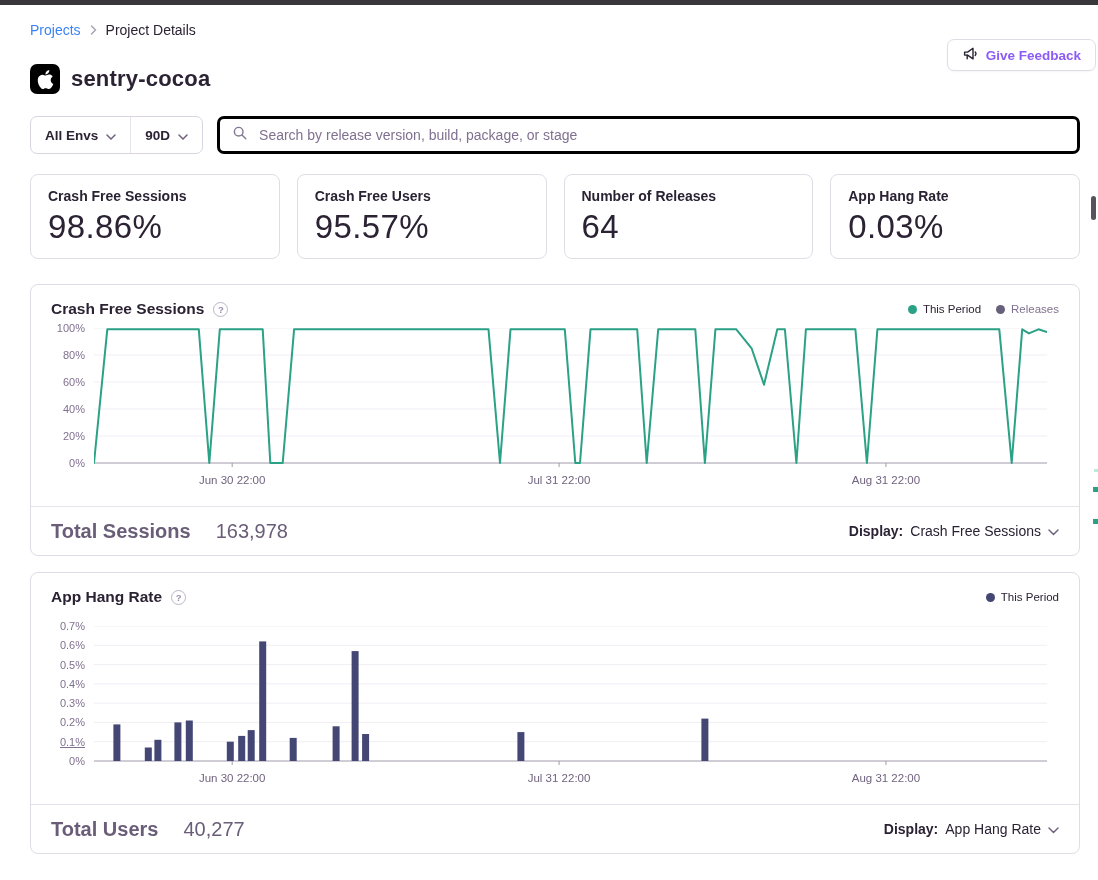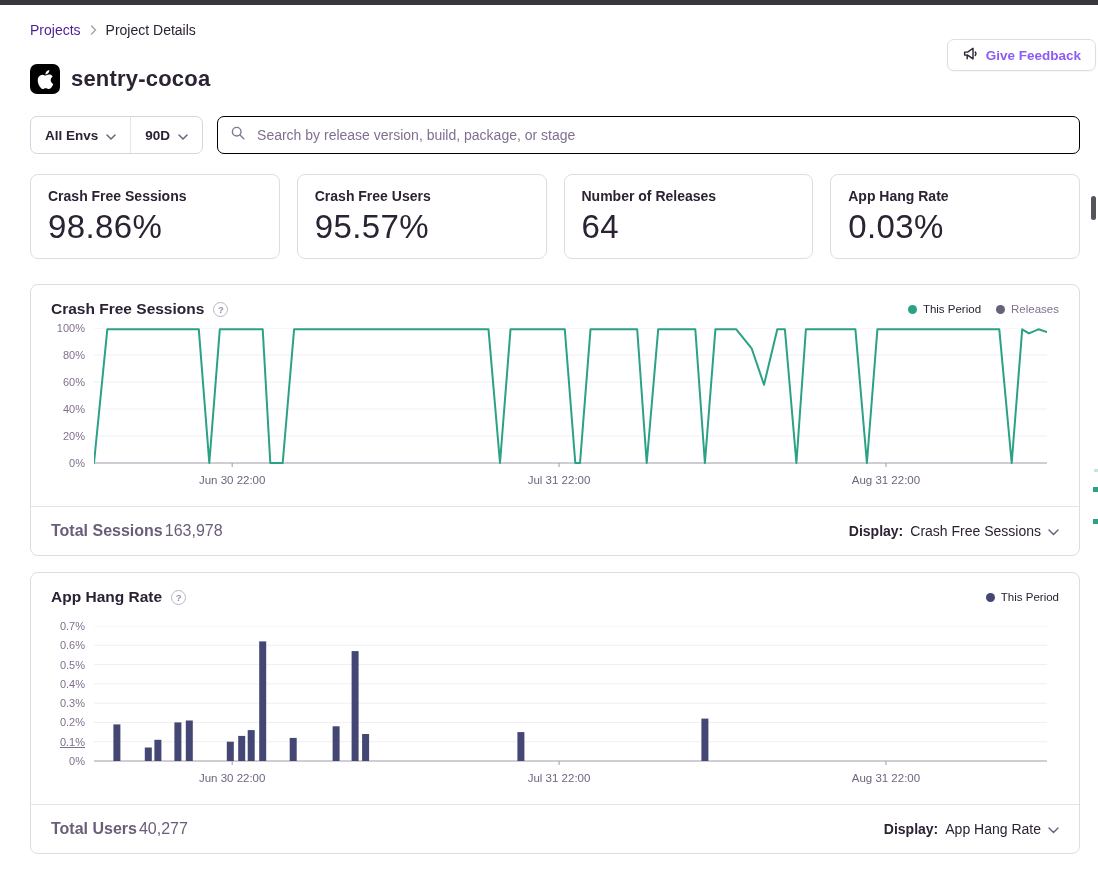--- a/index.html
+++ b/index.html
@@ -7,37 +7,37 @@
   body {
     width:1098px; height:880px; overflow:hidden; background:#ffffff;
     font-family:"Liberation Sans", sans-serif; color:#2b2233; position:relative;
   }
   .topbar { height:5px; background:#3a373c; width:100%; }
   .content { position:relative; padding:0 18px 0 30px; }
 
   
   .row1 { margin-top:17px; height:34px; }
   .breadcrumb { display:flex; align-items:center; gap:9px; font-size:14px; margin-top:6px; }
-  .bc-link { color:#4c1d95; cursor:pointer; }
+  .bc-link { color:#3b82f6; cursor:pointer; }
   .bc-current { color:#2b2233; }
 
   .feedback-btn { position:absolute; top:17px; right:2px; display:flex; align-items:center; gap:8px;
     border:1px solid #e0dce5; border-radius:7px; background:#fff; height:32px; padding:0 14px;
     font-size:13.5px; font-weight:700; color:#8b5cf6; box-shadow:0 1px 2px rgba(43,34,51,.04); cursor:pointer; }
 
   .title-row { display:flex; align-items:center; gap:11px; margin-top:8px; }
   .platform-tile { width:30px; height:30px; background:#000; border-radius:7px; display:flex; align-items:center; justify-content:center; }
   .project-title { font-size:22px; font-weight:700; letter-spacing:.2px; }
 
   
   .filter-row { display:flex; gap:14px; margin-top:22px; }
   .selector { display:flex; align-items:stretch; border:1px solid #d9d4e0; border-radius:7px; height:38px; background:#fff; font-weight:700; font-size:13.5px; cursor:pointer; }
   .selector .seg { display:flex; align-items:center; gap:8px; padding:0 14px; }
   .selector .vdiv { width:1px; background:#e7e2ec; margin:0; }
-  .search-box { flex:1; display:flex; align-items:center; gap:9px; border:1px solid #000000; border-radius:7px; height:38px; padding:0 12px; background:#fff; }
+  .search-box { flex:1; display:flex; align-items:center; gap:9px; border:3px solid #000000; border-radius:7px; height:38px; padding:0 12px; background:#fff; }
   .search-box input { border:0; outline:0; flex:1; font-size:14px; color:#2b2233; font-family:inherit; background:transparent; }
   .search-box input::placeholder { color:#80708f; }
 
   
   .cards-row { display:flex; gap:17px; margin-top:20px; }
   .score-card { flex:1; border:1px solid #e0dce5; border-radius:8px; padding:13px 17px 12px; background:#fff; }
   .score-label { font-size:14px; font-weight:700; color:#2b2233; }
   .score-value { font-size:33px; font-weight:400; margin-top:4px; letter-spacing:.4px; color:#2b2233; }
 
   
@@ -55,21 +55,21 @@
   .legend-label-muted { color:#80708f; }
 
   .chart-row { display:flex; margin-top:10px; padding-right:32px; }
   .chart-row.tall-gap { margin-top:20px; }
   .ylabels { width:65px; position:relative; height:140px; }
   .ylab { position:absolute; right:9px; font-size:11px; color:#80708f; line-height:14px; }
   .plot { position:relative; width:953px; height:166px; }
   .xtick { position:absolute; top:146px; transform:translateX(-50%); font-size:11.5px; color:#71637e; white-space:nowrap; }
 
   .panel-footer { display:flex; justify-content:space-between; align-items:center; border-top:1px solid #e7e1ec; height:49px; padding:0 20px; margin-top:12px; }
-  .footer-left { display:flex; gap:2px; align-items:center; font-size:16px; color:#6a5d78; }
+  .footer-left { display:flex; gap:25px; align-items:center; font-size:20px; color:#6a5d78; }
   .footer-label { font-weight:700; }
   .display-select { display:flex; align-items:center; gap:7px; font-size:14px; cursor:pointer; color:#2b2233; }
   .display-label { font-weight:700; }
 
   
   .frag-scrollbar { position:absolute; right:2px; top:196px; width:5px; height:24px; background:#57525c; border-radius:3px; }
   .frag-green-a { position:absolute; right:0; top:469px; width:4px; height:3px; background:#bfe9dc; }
   .frag-green-b { position:absolute; right:0; top:487px; width:5px; height:5px; background:#2ba185; }
   .frag-green-c { position:absolute; right:0; top:519px; width:5px; height:5px; background:#2ba185; }
 </style>

